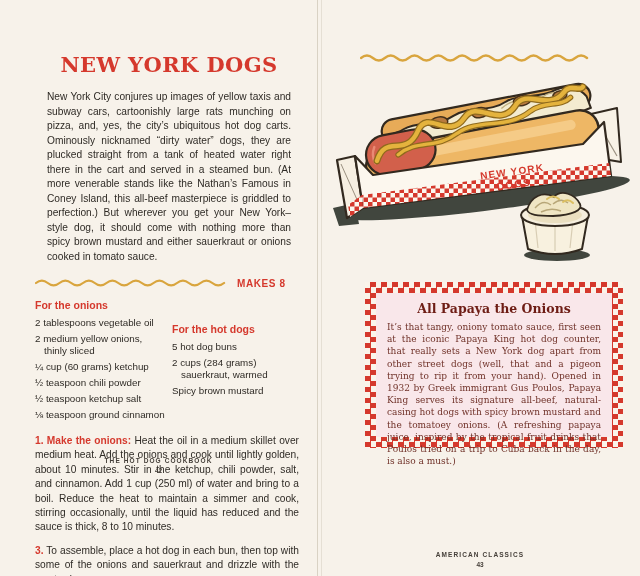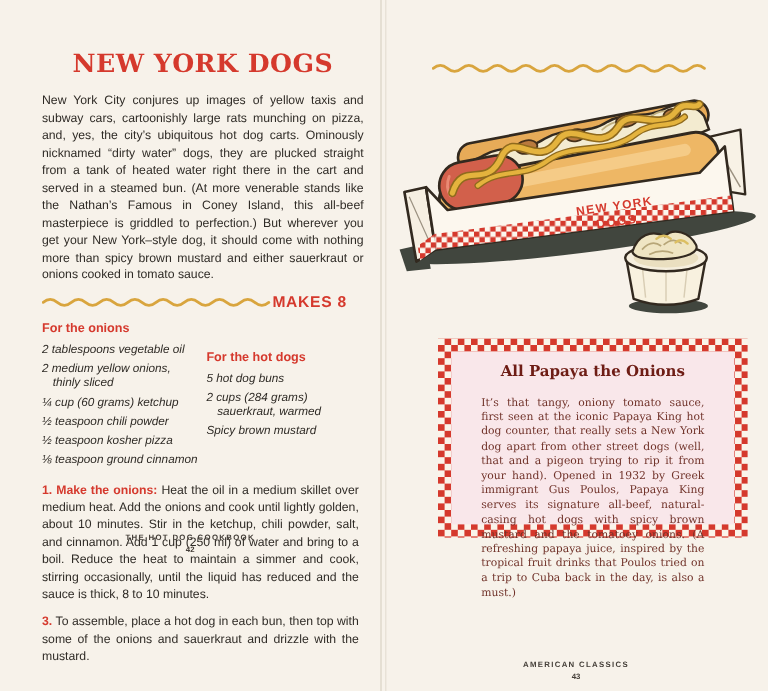--- a/index.html
+++ b/index.html
@@ -6,56 +6,56 @@
   body{width:640px;height:576px;overflow:hidden;background:#f7f2ea;
        font-family:"Liberation Sans",sans-serif;color:#2f2b26;}
   .spread{position:absolute;left:0;top:0;width:640px;height:576px;background:#f7f2ea;}
 
   
   .gutter-line{position:absolute;top:0;width:1px;height:576px;background:#d9d2c4;}
   .gutter-a{left:317px;}
   .gutter-b{left:321px;opacity:.6;}
 
   
-  .page-left{position:absolute;left:0;top:4px;width:317px;height:466px;
+  .page-left{position:absolute;left:0;top:16px;width:317px;height:466px;
              padding:36px 14px 0 35px;box-sizing:border-box;}
   .recipe-title{font-family:"DejaVu Serif",serif;font-weight:bold;font-size:21px;
                 letter-spacing:.4px;color:#d5392d;text-align:center;margin:0 0 13px 0;}
-  .intro{font-size:10.2px;line-height:14.5px;text-align:justify;margin:0;}
+  .intro{font-size:10.2px;line-height:14.5px;text-align:justify;margin:12px;}
   .makes-row{display:flex;align-items:center;margin:7px 0 9px 0;height:14px;}
   .makes-row svg{display:block;}
-  .makes-label{font-size:13px;font-weight:bold;letter-spacing:.6px;color:#d5392d;
-               white-space:nowrap;}
+  .makes-label{font-size:10px;font-weight:bold;letter-spacing:.6px;color:#d5392d;
+               margin-left:10px;white-space:nowrap;}
   .ingredients{display:flex;align-items:center;}
   .ing-col1{width:131px;margin-right:6px;}
   .ing-col2{width:131px;}
   .ing-head{font-size:10.5px;font-weight:bold;color:#d5392d;margin:0 0 6px 0;}
   .ing-item{font-size:9.8px;line-height:12px;margin:0 0 4px 0;
-            padding-left:9px;text-indent:-9px;font-style:italic;}
+            padding-left:9px;text-indent:-9px;}
   .steps{margin-top:9px;}
   .step{font-size:10.2px;line-height:14.4px;text-align:justify;margin:0 4px 9px 0;}
   .step b{color:#d5392d;}
   .page-footer{position:absolute;left:0;bottom:8px;width:100%;text-align:center;
                color:#46403a;}
   .footer-title{font-size:6.5px;font-weight:bold;letter-spacing:1.1px;}
   .footer-page{font-size:6.5px;font-weight:bold;margin-top:3px;}
 
   
   .page-right{position:absolute;left:320px;top:0;width:320px;height:576px;}
   .wave-right{position:absolute;left:40px;top:50px;}
   .illustration{position:absolute;left:3px;top:58px;}
   .info-box{position:absolute;left:45px;top:282px;width:258px;height:166px;
             background:repeating-conic-gradient(#d5392d 0% 25%, #faf4ea 0% 50%);
             background-size:11px 11px;}
   .info-inner{position:absolute;left:11px;top:11px;right:11px;bottom:11px;
               background:#f9e7ea;padding:6px 11px 0 11px;box-sizing:border-box;}
   .info-title{font-family:"DejaVu Serif",serif;font-weight:bold;font-size:12.5px;
               color:#6e1d15;text-align:center;margin:2px 0 5px 0;}
   .info-body{font-family:"DejaVu Serif",serif;font-size:9px;line-height:12.2px;
-             color:#703229;text-align:justify;margin:14px;}
+             color:#703229;text-align:justify;margin:0;}
 </style>
 </head>
 <body>
 
 <div class="spread">
 
   <div class="page-left">
     <h1 class="recipe-title">NEW YORK DOGS</h1>
 
     <p class="intro">New York City conjures up images of yellow taxis and subway cars, cartoonishly large rats munching on pizza, and, yes, the city’s ubiquitous hot dog carts. Ominously nicknamed “dirty water” dogs, they are plucked straight from a tank of heated water right there in the cart and served in a steamed bun. (At more venerable stands like the Nathan’s Famous in Coney Island, this all-beef masterpiece is griddled to perfection.) But wherever you get your New York–style dog, it should come with nothing more than spicy brown mustard and either sauerkraut or onions cooked in tomato sauce.</p>
@@ -69,21 +69,21 @@
       <span class="makes-label">MAKES 8</span>
     </div>
 
     <div class="ingredients">
       <div class="ing-col1">
         <p class="ing-head">For the onions</p>
         <p class="ing-item">2 tablespoons vegetable oil</p>
         <p class="ing-item">2 medium yellow onions, thinly sliced</p>
         <p class="ing-item">¼ cup (60 grams) ketchup</p>
         <p class="ing-item">½ teaspoon chili powder</p>
-        <p class="ing-item">½ teaspoon kosher pizza</p>
+        <p class="ing-item">½ teaspoon ketchup salt</p>
         <p class="ing-item">⅛ teaspoon ground cinnamon</p>
       </div>
       <div class="ing-col2">
         <p class="ing-head">For the hot dogs</p>
         <p class="ing-item">5 hot dog buns</p>
         <p class="ing-item">2 cups (284 grams) sauerkraut, warmed</p>
         <p class="ing-item">Spicy brown mustard</p>
       </div>
     </div>
 

